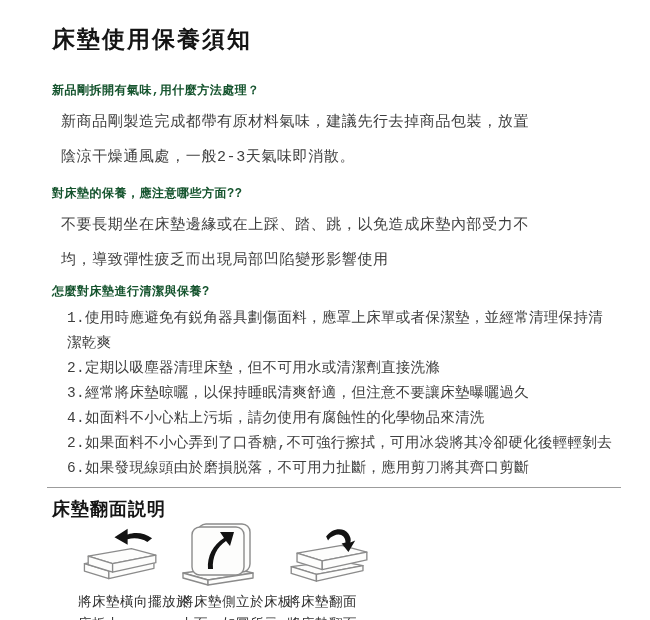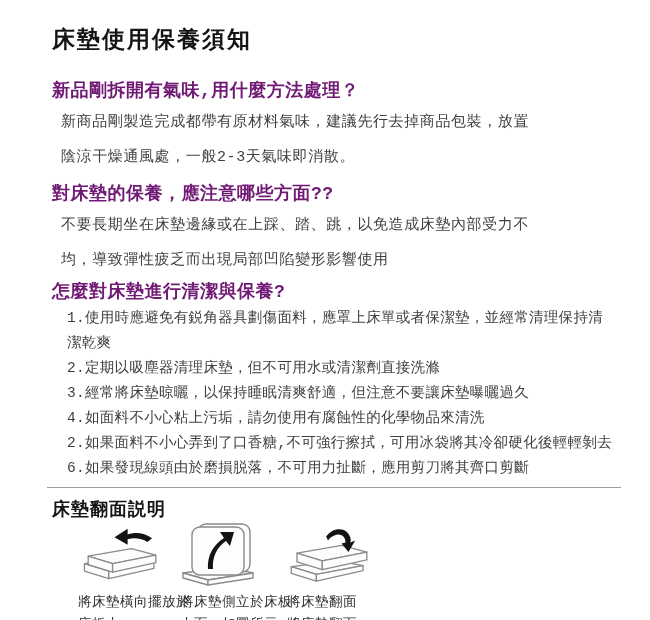--- a/index.html
+++ b/index.html
@@ -17,24 +17,24 @@
     margin: 9px 0 0 0;
     font-size: 23px;
     line-height: 28px;
     font-weight: 700;
     color: #141414;
     letter-spacing: 2px;
   }
 
   .section-heading {
     margin: 0;
-    font-size: 18px;
+    font-size: 12px;
     line-height: 19px;
     font-weight: 700;
-    color: #701a75;
+    color: #14532d;
     letter-spacing: 0.5px;
   }
   .sec-odor .section-heading   { margin-top: 27px; }
   .sec-care .section-heading   { margin-top: 14px; }
   .sec-clean .section-heading  { }
 
   .body-lines { margin-top: 5px; }
   .body-line {
     margin: 9px;
     font-size: 15px;

